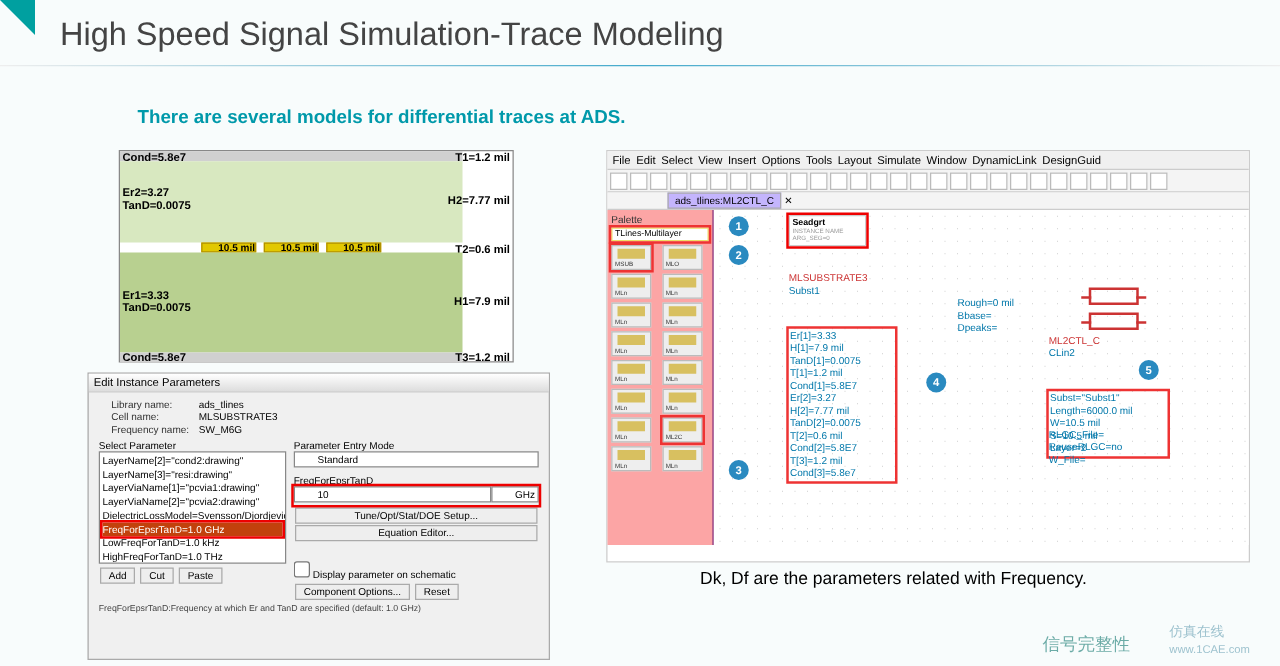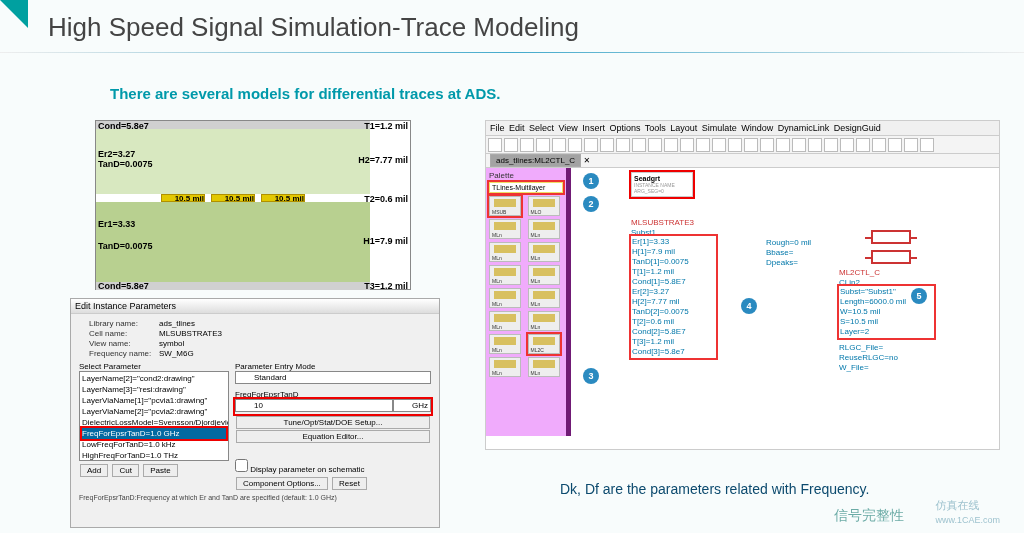--- a/index.html
+++ b/index.html
@@ -37,44 +37,44 @@
 .btnrow { margin-top:2px; }
 .smallbtn { font-size:8px; padding:1px 6px; margin:1px; background:#eee; border:1px solid #aaa; display:inline-block; }
 .helptext { font-size:7px; color:#444; margin-top:3px; }
 
 
 .ads { position:absolute; top:120px; left:485px; width:515px; height:330px; border:1px solid #ccc; background:#fff; font-size:8px; }
 .ads .menubar { background:#f0f0f0; padding:2px 4px; font-size:9px; border-bottom:1px solid #ccc; word-spacing:2px; }
 .ads .toolbar { background:#f4f4f4; padding:2px; border-bottom:1px solid #ccc; height:18px; display:flex; gap:2px; align-items:center; }
 .ads .toolbar span { width:14px; height:14px; border:1px solid #bbb; background:#fff; display:inline-block; }
 .tabrow { background:#f4f4f4; padding:2px 4px; border-bottom:1px solid #ccc; }
-.tab { background:#a3a3a3; border:1px solid #aaa; padding:1px 5px; font-size:8px; }
+.tab { background:#c4b5fd; border:1px solid #aaa; padding:1px 5px; font-size:8px;margin-left:44px; }
 .main { display:flex; height:calc(100% - 60px); }
-.palette { width:85px; border-right:5px solid #701a75; padding:3px; background:#f0abfc; }
+.palette { width:85px; border-right:1px solid #701a75; padding:3px; background:#fca5a5; }
 .palette-hdr { font-size:8px; color:#333; }
 .palette-name { border:1px solid #ed6; background:#fff; font-size:7px; padding:1px 2px; margin:2px 0; outline:2px solid #e33; }
 .pgrid { display:grid; grid-template-columns:1fr 1fr; gap:3px; margin-top:3px; }
 .picon { width:32px; height:20px; border:1px solid #bbb; background:#eee; position:relative; }
 .picon.sel { outline:2px solid #e33; }
 .picon::before { content:""; position:absolute; top:2px; left:4px; width:22px; height:8px; background:#d8c060; }
 .picon::after { content:"MLn"; position:absolute; bottom:0; left:2px; font-size:5px; color:#333; }
 .picon.mlsub::after { content:"MSUB"; }
 .picon.mlo::after { content:"MLO"; }
 .picon.ml2::after { content:"ML2C"; }
 
 .canvas { flex:1; background:#fff; background-image:radial-gradient(#ccc 0.5px, transparent 0.5px); background-size:10px 10px; position:relative; padding:6px; }
 .bubble { position:absolute; width:16px; height:16px; border-radius:50%; background:#2a8ac0; color:#fff; font-size:9px; font-weight:bold; text-align:center; line-height:16px; }
 .simbox { position:absolute; border:1px solid #ccc; background:#fff; font-size:7px; padding:2px; }
 .databox { position:absolute; font-size:8px; color:#07a; line-height:10px; }
-.databox.red { outline:2px solid #e33; padding:1px; }
+.databox.red { outline:2px solid #e33; padding:1px;margin-top:27px; }
 .term { position:absolute; width:40px; height:14px; border:2px solid #c33; }
 .term::before,.term::after { content:""; position:absolute; top:5px; width:8px; height:2px; background:#c33; }
 .term::before { left:-8px; } .term::after { right:-8px; }
 
-.bottom-note { position:absolute; top:481px; left:560px; font-size:14px; color:#0c4a6e; }
+.bottom-note { position:absolute; top:454px; left:560px; font-size:14px; color:#000000; }
 .watermark { position:absolute; bottom:8px; right:24px; font-size:11px; color:#7ab; opacity:0.7; }
 .watermark2 { position:absolute; bottom:8px; right:120px; font-size:14px; color:#0f766e; opacity:0.6; }
 </style>
 </head>
 <body>
 
 <div class="triangle"></div>
 <h1 class="title">High Speed Signal Simulation-Trace Modeling</h1>
 <div class="hr"></div>
 <div class="subtitle">There are several models for differential traces at ADS.</div>
@@ -90,59 +90,55 @@
   <span class="label-r" style="top:34px">H2=7.77 mil</span>
 
   <div class="trace-row" style="position:absolute;top:73px;left:0;right:40px;">
     <div class="trace">10.5 mil</div>
     <div class="trace">10.5 mil</div>
     <div class="trace">10.5 mil</div>
   </div>
   <span class="label-r" style="top:73px">T2=0.6 mil</span>
 
   <div class="die2" style="position:absolute;top:81px;left:0;right:40px;height:80px;"></div>
-  <span class="label-l" style="top:98px">Er1=3.33</span>
+  <span class="label-l" style="top:110px">Er1=3.33</span>
   <span class="label-l" style="top:120px">TanD=0.0075</span>
   <span class="label-r" style="top:115px">H1=7.9 mil</span>
 
   <div class="cond" style="position:absolute;top:161px;left:0;right:40px;"></div>
   <span class="label-l" style="top:160px">Cond=5.8e7</span>
   <span class="label-r" style="top:160px">T3=1.2 mil</span>
 </div>
 
 <div class="edit-panel">
   <div class="titlebar">Edit Instance Parameters</div>
   <div class="body">
     <div class="kv">
         <span class="k">Library name:</span>
         <span class="v">ads_tlines</span>
       </div>
     <div class="kv">
         <span class="k">Cell name:</span>
         <span class="v">MLSUBSTRATE3</span>
-      </div>
-    <div class="kv">
-        <span class="k">View name:</span>
-        <span class="v">symbol</span>
       </div>
     <div class="kv">
         <span class="k">Frequency name:</span>
         <span class="v">SW_M6G</span>
       </div>
 
     <div class="param-grid">
       <div>
         <div>Select Parameter</div>
         <div class="list-box">
           <div>LayerName[2]="cond2:drawing"</div>
           <div>LayerName[3]="resi:drawing"</div>
           <div>LayerViaName[1]="pcvia1:drawing"</div>
           <div>LayerViaName[2]="pcvia2:drawing"</div>
           <div>DielectricLossModel=Svensson/Djordjevic</div>
-          <div class="redbox" style="background:#0369a1;color:#fff">FreqForEpsrTanD=1.0 GHz</div>
+          <div class="redbox" style="background:#c2410c;color:#fff">FreqForEpsrTanD=1.0 GHz</div>
           <div>LowFreqForTanD=1.0 kHz</div>
           <div>HighFreqForTanD=1.0 THz</div>
 
         </div>
         <div class="btnrow">
           <span class="smallbtn">Add</span>
           <span class="smallbtn">Cut</span>
           <span class="smallbtn">Paste</span>
         </div>
       </div>

